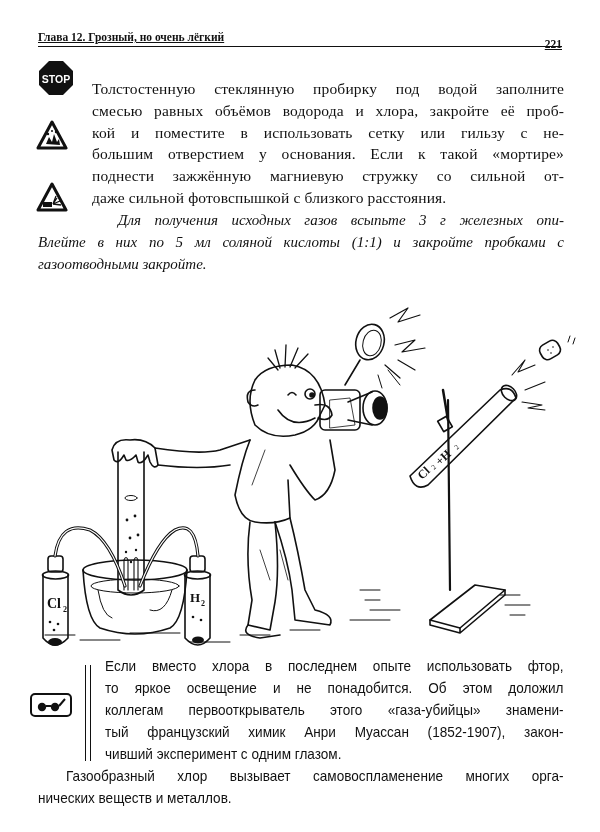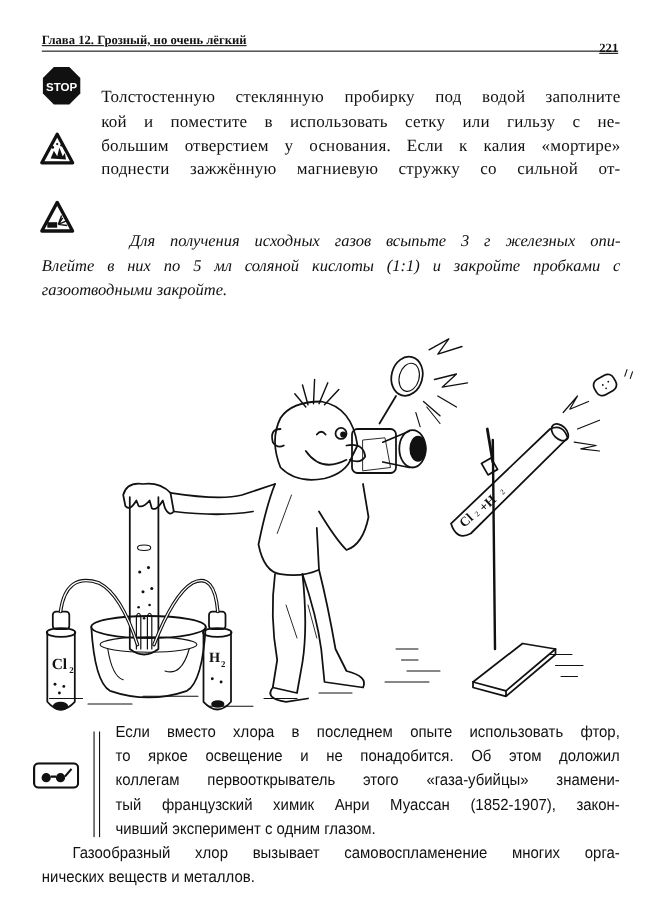--- a/index.html
+++ b/index.html
@@ -72,23 +72,25 @@
 </svg>
 
 <svg class="icon hazard2" viewBox="0 0 32 30">
   <polygon points="16,2 30,28 2,28" fill="#fff" stroke="#111" stroke-width="3" stroke-linejoin="round"></polygon>
   <rect x="7" y="20" width="9" height="5" fill="#111"></rect>
   <path d="M17,22 L21,16 M17,22 L24,19 M17,22 L25,23 M17,22 L20,14" stroke="#111" stroke-width="1.3"></path>
 </svg>
 
 <div class="italic-block">
   <span class="line">Толстостенную стеклянную пробирку под водой заполните</span>
+  <span class="line">смесью равных объёмов водорода и хлора, закройте её проб-</span>
   <span class="line">кой и поместите в использовать сетку или гильзу с не-</span>
-  <span class="line">большим отверстием у основания. Если к калия «мортире»</span>
+  <span class="line">большим отверстием у основания. Если к такой «мортире»</span>
   <span class="line">поднести зажжённую магниевую стружку со сильной от-</span>
+  <span class="line last">даже сильной фотовспышкой с близкого расстояния.</span>
 </div>
 
 <div class="para2">
   <span class="line first">Для получения исходных газов всыпьте  3 г железных опи-</span>
   <span class="line">Влейте в них по 5 мл соляной кислоты (1:1) и закройте пробками с</span>
   <span class="line last">газоотводными закройте.</span>
 </div>
 
 <svg class="illustration" viewBox="0 0 560 360" fill="none" stroke="#111" stroke-width="1.6" stroke-linecap="round" stroke-linejoin="round">
 

